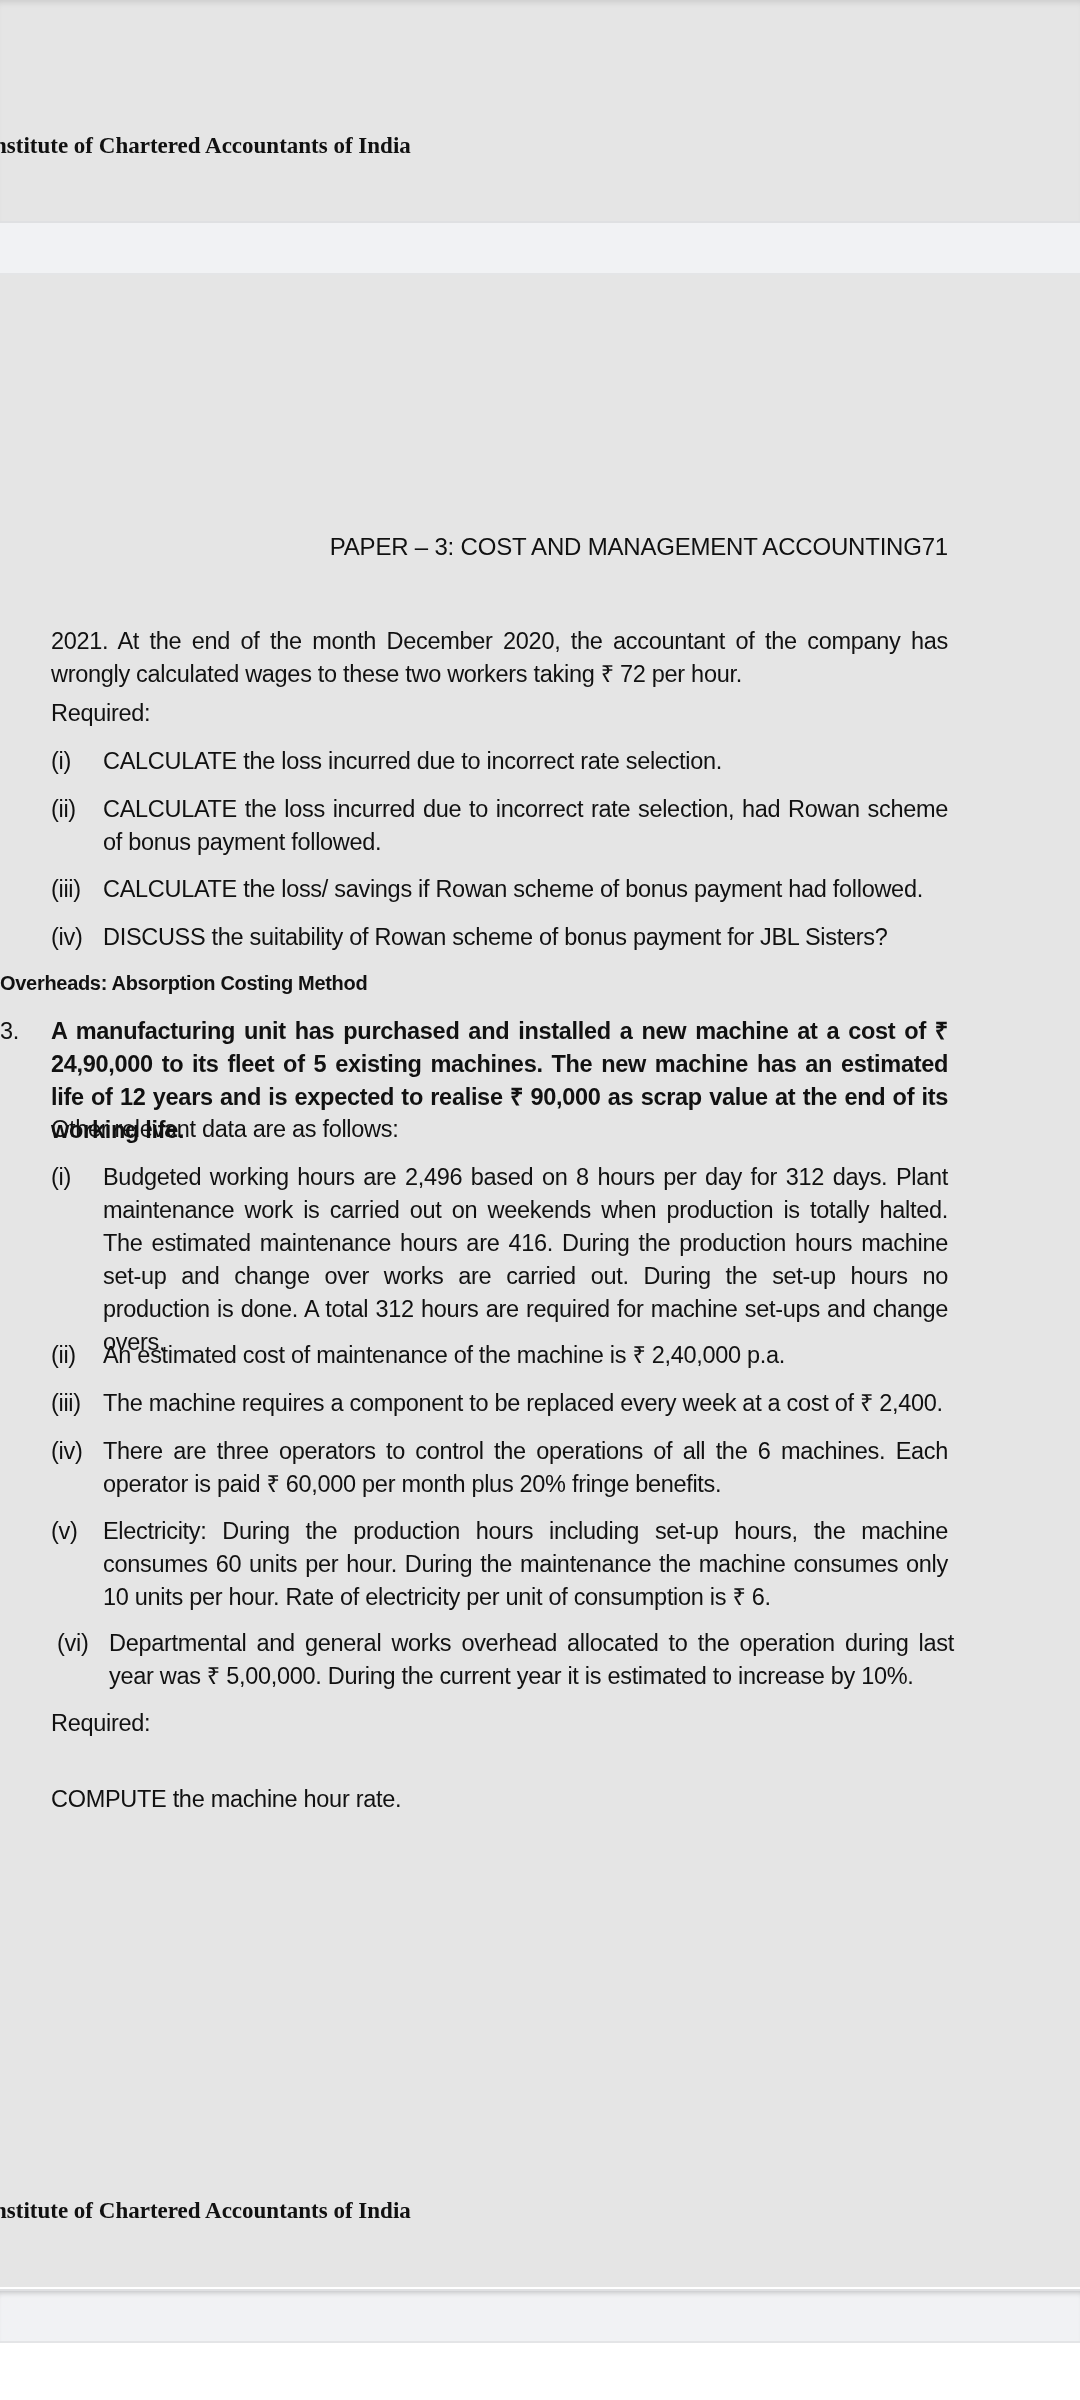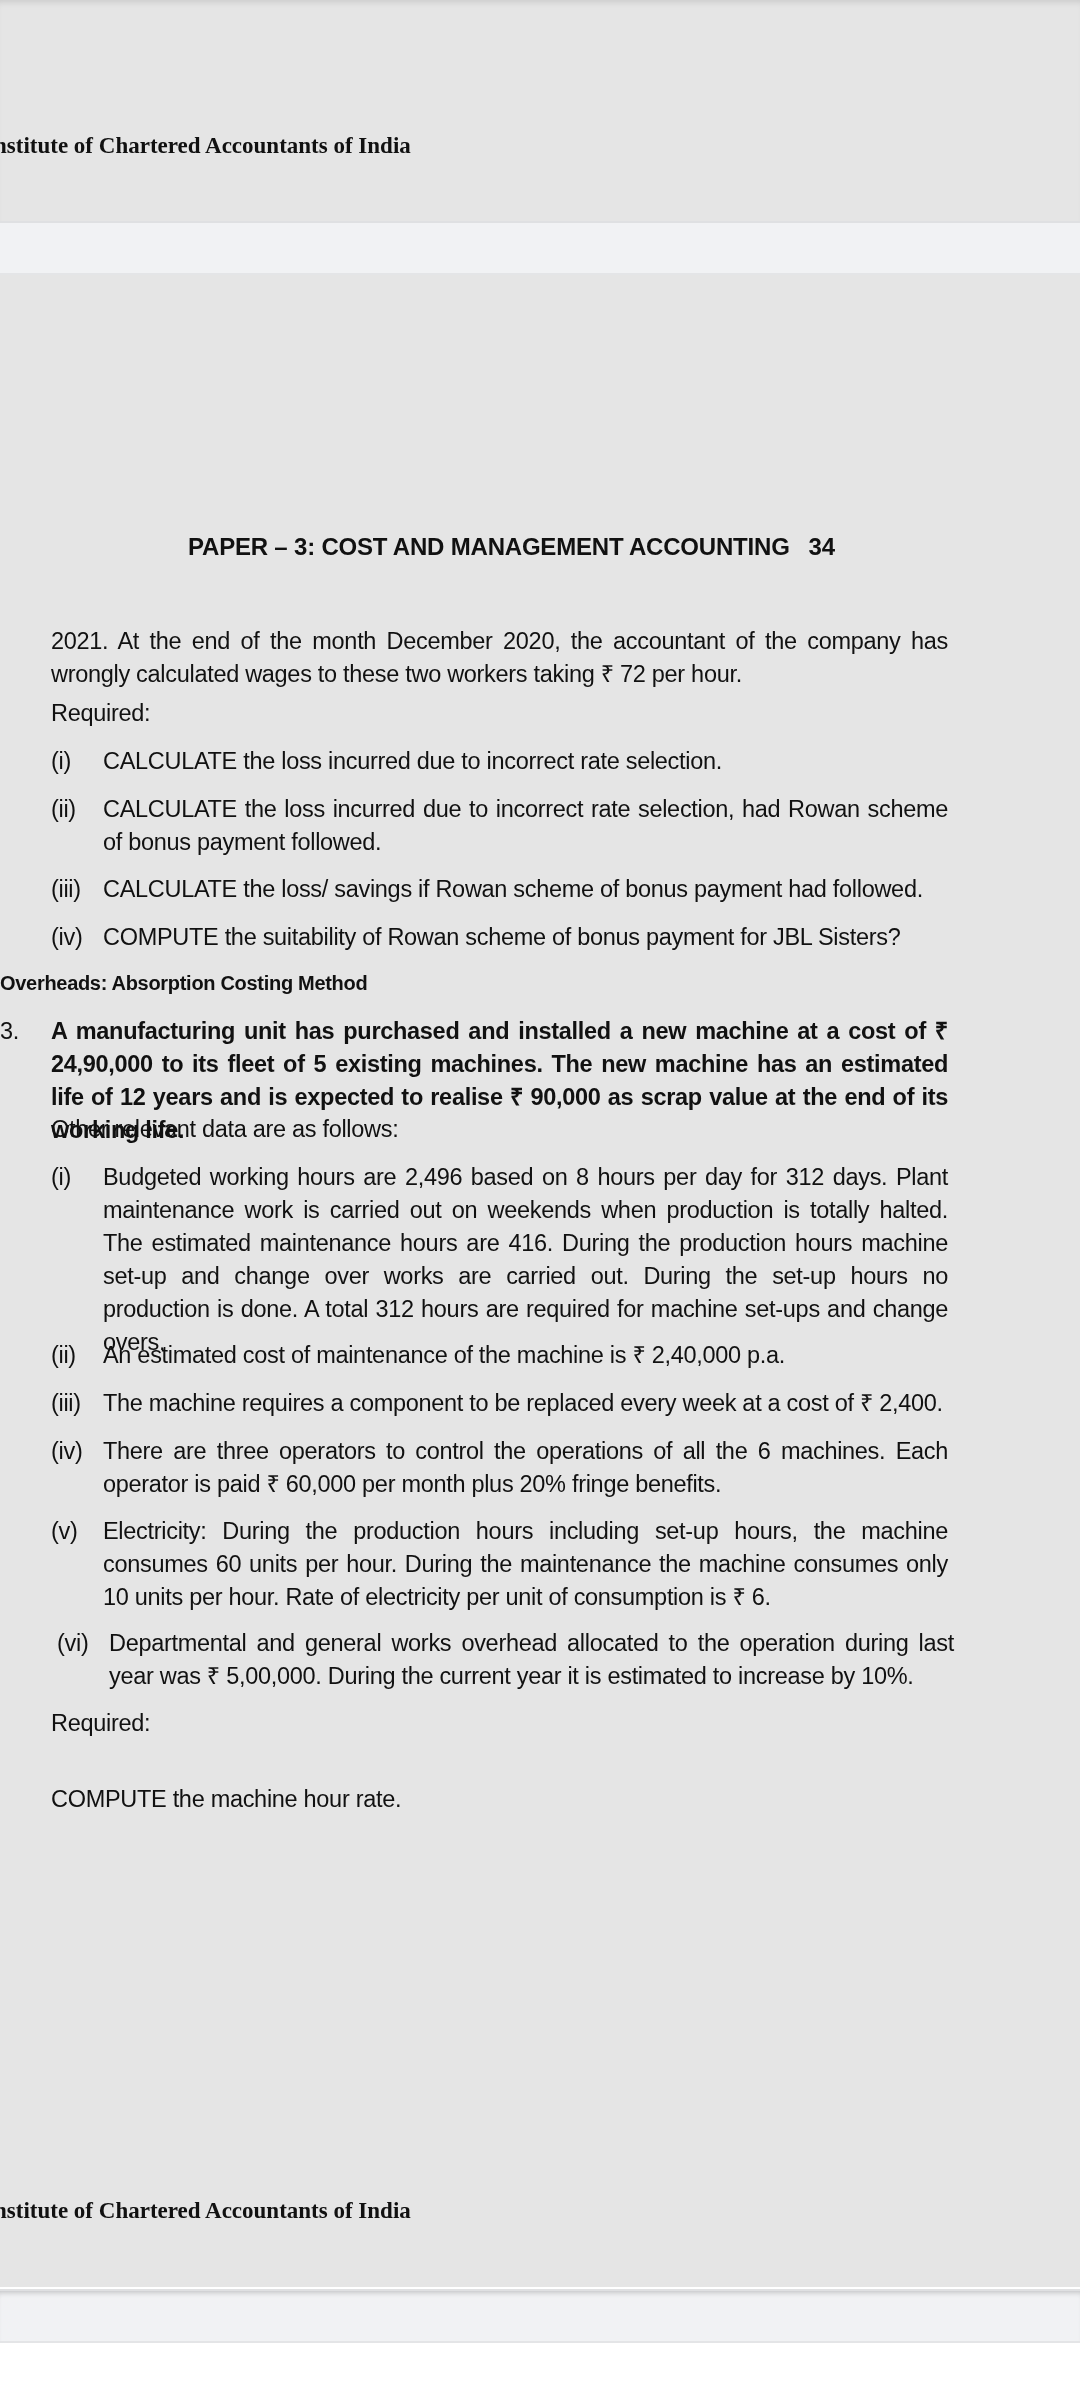--- a/index.html
+++ b/index.html
@@ -17,22 +17,22 @@
     .gap-1 { top: 221px; height: 50px; }
     .gap-2 { top: 2289px; height: 50px; box-shadow: inset 0 5px 5px -3px rgba(0,0,0,0.18); }
     .footer-text {
       position: absolute; left: -6px;
       font-family: "Liberation Serif", serif; font-weight: bold;
       font-size: 23px; color: #111; white-space: nowrap;
     }
     .page-main { top: 275px; height: 2012px; }
     .running-head {
       position: absolute; top: 258px; left: 188px; width: 760px;
-      display: flex; justify-content: flex-start;
-      font-weight: bold; font-size: 24px; letter-spacing: -0.2px; gap: 19px;
+      display: flex; justify-content: flex-end;
+      font-weight: normal; font-size: 24px; letter-spacing: -0.2px;
     }
     .content {
       position: absolute; left: 51px; width: 897px;
       font-size: 23.5px; line-height: 33px; letter-spacing: -0.3px;
     }
     .p { position: absolute; left: 0; width: 897px; text-align: justify; }
     .item { position: absolute; left: 0; width: 897px; display: flex; }
     .item .num { width: 52px; flex: none; }
     .item .txt { flex: 1; text-align: justify; }
     .section-head {
@@ -50,21 +50,21 @@
 <div class="page page-top">
   <div class="footer-text" style="top:133px;">nstitute of Chartered Accountants of India</div>
 </div>
 
 <div class="gap gap-1"></div>
 
 <div class="page page-main">
 
   <div class="running-head">
     <span>PAPER – 3: COST AND MANAGEMENT ACCOUNTING</span>
-    <span>34</span>
+    <span>71</span>
   </div>
 
   <div class="content" style="top:342px;">
 
     <div class="p" style="top:8px;">2021. At the end of the month December 2020, the accountant of the company has wrongly calculated wages to these two workers taking ₹ 72 per hour.</div>
 
     <div class="p" style="top:80px;">Required:</div>
 
     <div class="item" style="top:128px;">
       <span class="num">(i)</span>
@@ -73,21 +73,21 @@
     <div class="item" style="top:176px;">
       <span class="num">(ii)</span>
       <span class="txt">CALCULATE the loss incurred due to incorrect rate selection, had Rowan scheme of bonus payment followed.</span>
     </div>
     <div class="item" style="top:256px;">
       <span class="num">(iii)</span>
       <span class="txt">CALCULATE the loss/ savings if Rowan scheme of bonus payment had followed.</span>
     </div>
     <div class="item" style="top:304px;">
       <span class="num">(iv)</span>
-      <span class="txt">COMPUTE the suitability of Rowan scheme of bonus payment for JBL Sisters?</span>
+      <span class="txt">DISCUSS the suitability of Rowan scheme of bonus payment for JBL Sisters?</span>
     </div>
 
     <div class="section-head" style="top:350px;">Overheads: Absorption Costing Method</div>
 
     <div class="q" style="top:398px;">
       <span class="qnum">3.</span>
       <span class="qtxt">A manufacturing unit has purchased and installed a new machine at a cost of ₹ 24,90,000 to its fleet of 5 existing machines.  The new machine has an estimated life of 12 years and is expected to realise ₹ 90,000 as scrap value at the end of its working life.</span>
     </div>
 
     <div class="p" style="top:496px;">Other relevant data are as follows:</div>

